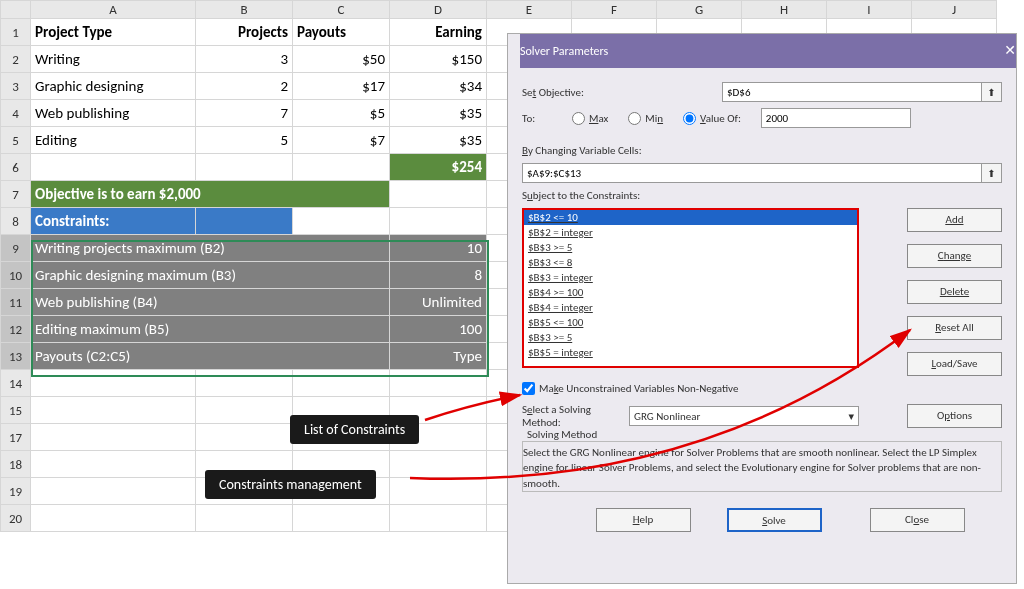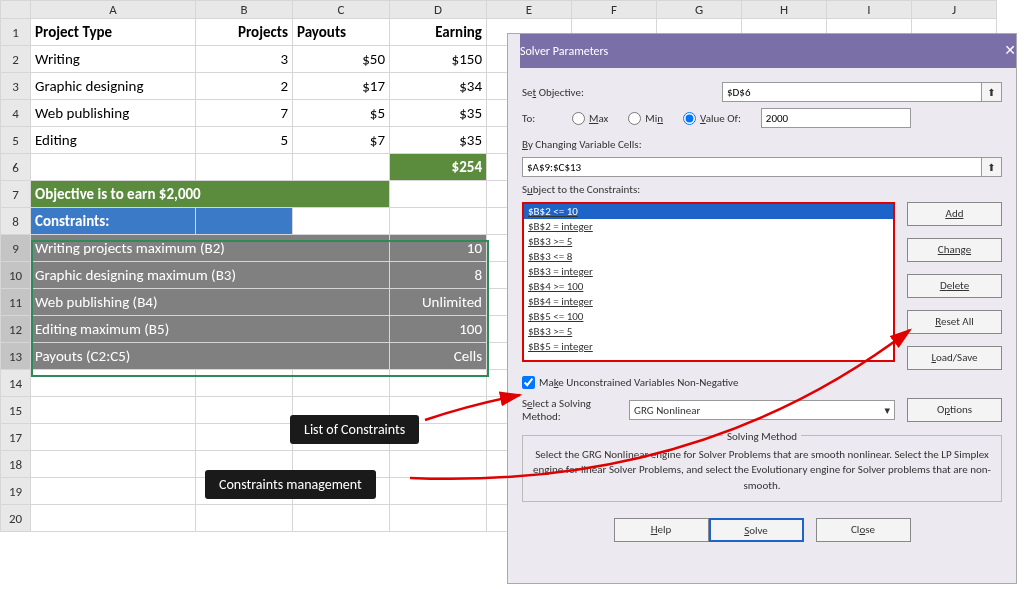--- a/index.html
+++ b/index.html
@@ -41,27 +41,27 @@
 .lbl { font-size: 11px; }
 .u { text-decoration: underline; }
 .inp { background: #fff; border: 1px solid #999; height: 20px; font-size: 11px; padding: 0 4px; flex: 1; }
 .inp-btn { width: 20px; height: 20px; background: #f4f4f4; border: 1px solid #999; border-left: none; display: flex; align-items: center; justify-content: center; font-size: 10px; cursor: pointer; }
 .radio { display: flex; align-items: flex-end; gap: 4px; margin-right: 20px; }
 .radio input { margin: 0; }
 .constraint-box { background: #fff; border: 1px solid #999; height: 160px; overflow-y: auto; font-size: 11px; position: relative; }
 .constraint-box .citem { padding: 1px 4px; }
 .constraint-box .citem.sel { background: #1e64c8; color: #fff; }
 .rbox { border: 2px solid #e00000; text-decoration: underline; }
-.btn { background: #f4f4f4; border: 1px solid #888; width: 95px; height: 24px; font-size: 11px; cursor: pointer; text-align: center; line-height: 22px; }
+.btn { background: #f4f4f4; border: 1px solid #888; width: 95px; height: 24px; font-size: 11px; cursor: pointer; text-align: center; line-height: 22px; margin-left: 36px; }
 .btn.solve { border: 2px solid #1e64c8; }
 .side-btns { display: flex; flex-direction: column; gap: 12px; }
 .cbox { display: flex; align-items: center; gap: 4px; margin: 6px 0; }
 .sel-solving { display: flex; align-items: center; gap: 12px; margin: 8px 0 10px 0; }
 .dropdown { background: #fff; border: 1px solid #999; height: 20px; flex: 1; display: flex; align-items: center; justify-content: space-between; padding: 2px 4px; font-size: 11px; }
-.fieldset { border: 1px solid #bbb; padding: 8px; margin-top: 12px; font-size: 11px; text-align: center; }
+.fieldset { border: 1px solid #bbb; margin-top: 12px; font-size: 11px; }
 .fieldset .legend { position: relative; top: -14px; background: #eceaf0; padding: 0 4px; display: inline-block; font-size: 11px; }
 .fieldset .text { margin-top: -10px; line-height: 1.4; }
 .dlg-foot { display: flex; justify-content: center; padding: 6px 14px 10px 14px; }
 .dlg-foot .right-btns { display: flex; gap: 12px; }
 </style>
 </head>
 <body>
 
 <div class="sheet">
 <table>
@@ -221,21 +221,21 @@
   <td></td>
           <td></td>
           <td></td>
           <td></td>
           <td></td>
           <td></td>
 </tr>
 <tr>
   <th class="rowhdr sel">13</th>
   <td class="gray" colspan="3">Payouts (C2:C5)</td>
-  <td class="gray right">Cells</td>
+  <td class="gray right">Type</td>
   <td></td>
           <td></td>
           <td></td>
           <td></td>
           <td></td>
           <td></td>
 </tr>
 <tr>
           <th class="rowhdr">14</th>
           <td></td>
@@ -340,21 +340,21 @@
       <label class="radio">
           <input type="radio" name="to" style="">
           <span>Mi<span class="u">n</span></span>
         </label>
       <label class="radio">
           <input type="radio" name="to" checked="" style="">
           <span><span class="u">V</span>alue Of:</span>
         </label>
       <input class="inp" style="flex: 0 0 150px;" value="2000">
     </div>
-    <div class="row" style="margin-top:10px">
+    <div class="row" style="margin-top:16px">
         <span class="lbl"><span class="u">B</span>y Changing Variable Cells:</span>
       </div>
     <div class="row">
       <input class="inp" value="$A$9:$C$13" style="">
       <div class="inp-btn">⬆</div>
     </div>
     <div class="row" style="margin-top:6px">
         <span class="lbl">S<span class="u">u</span>bject to the Constraints:</span>
       </div>
     <div class="row" style="align-items:flex-start;gap:12px">

